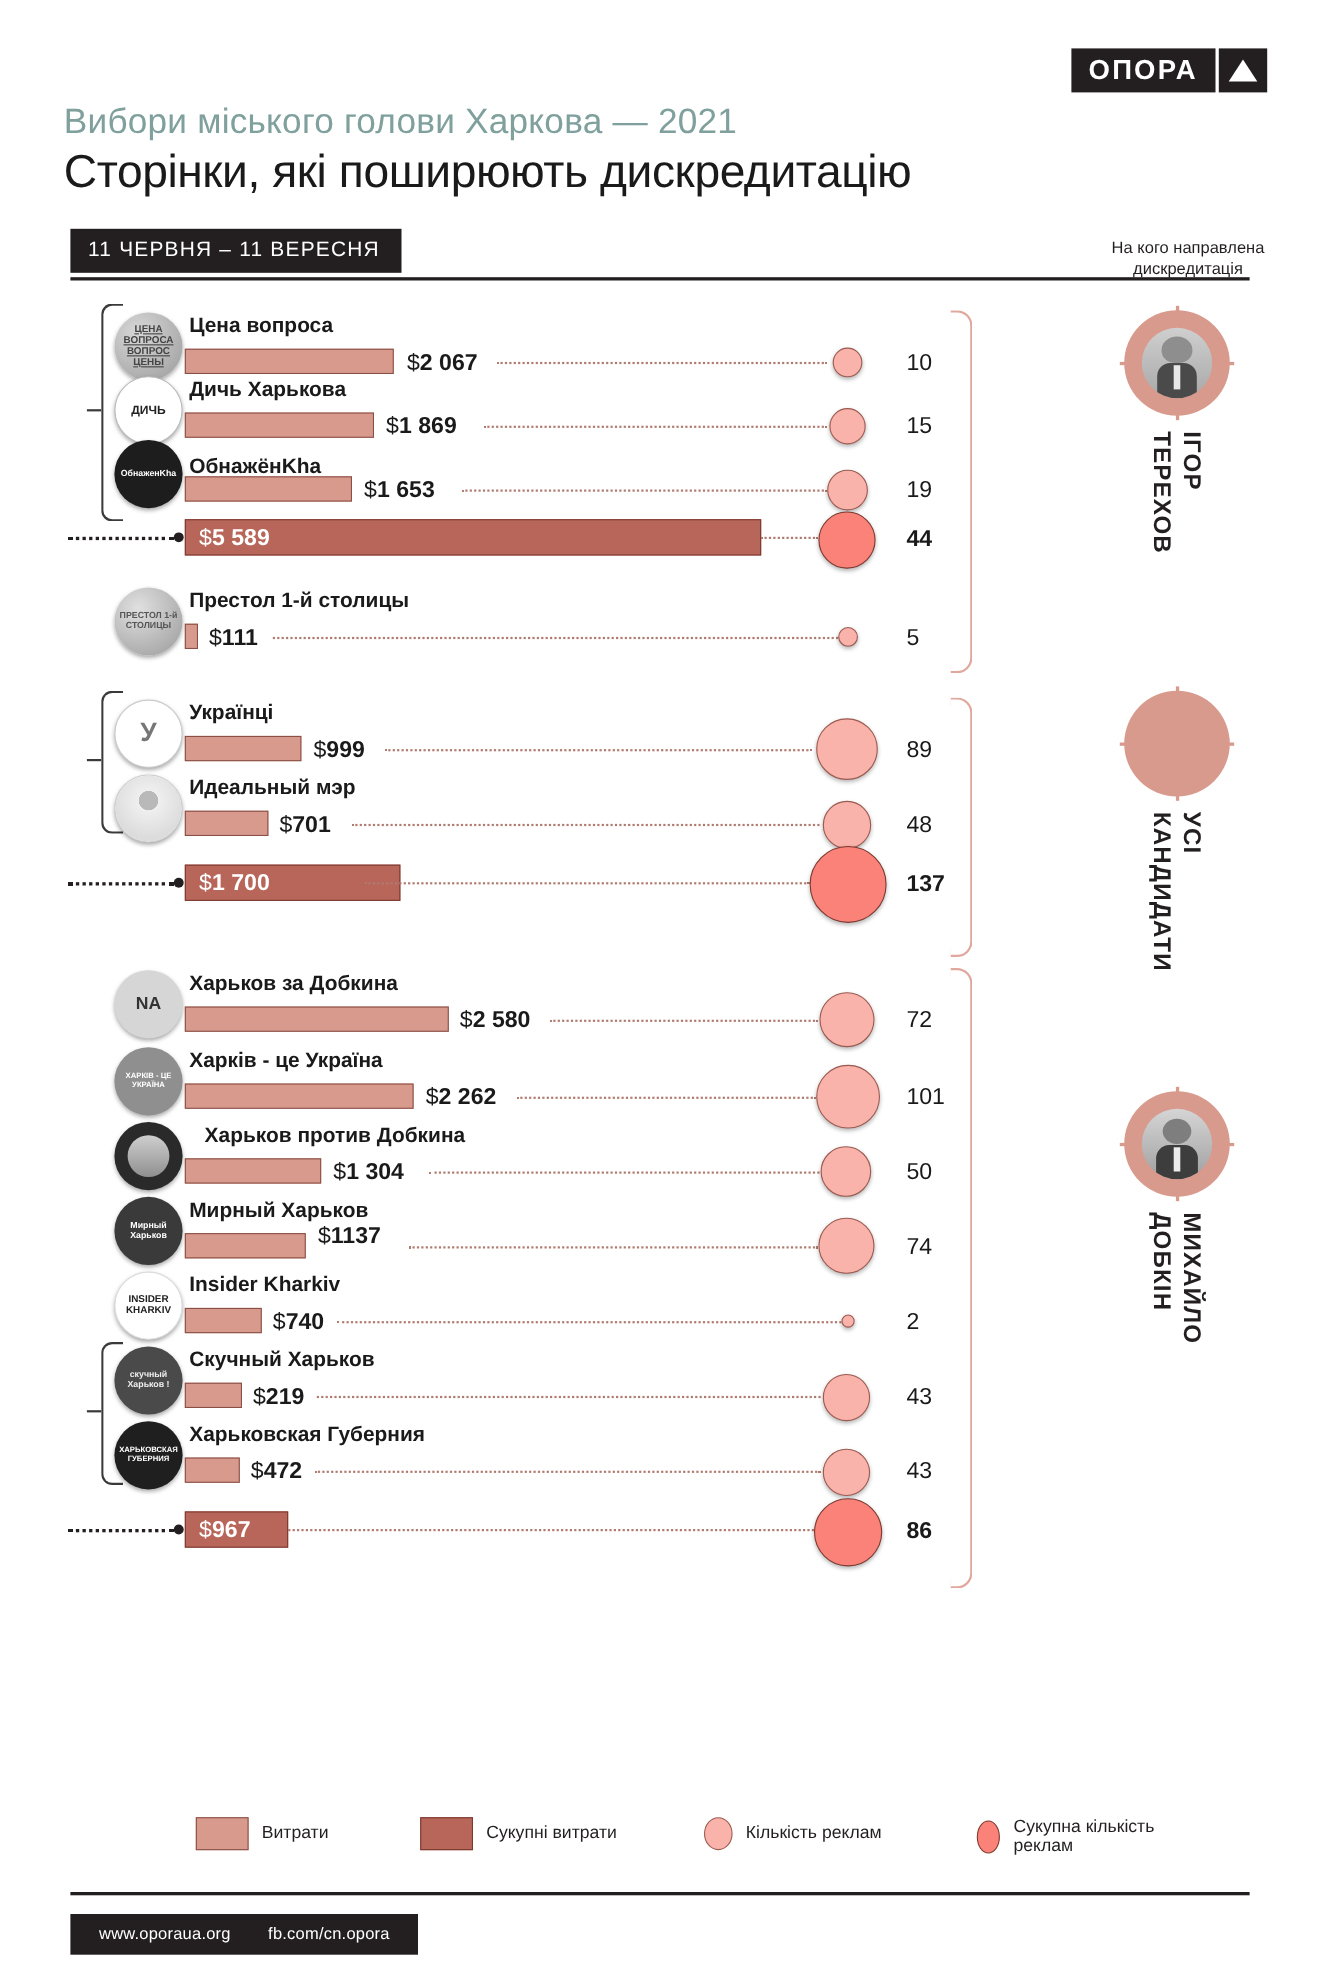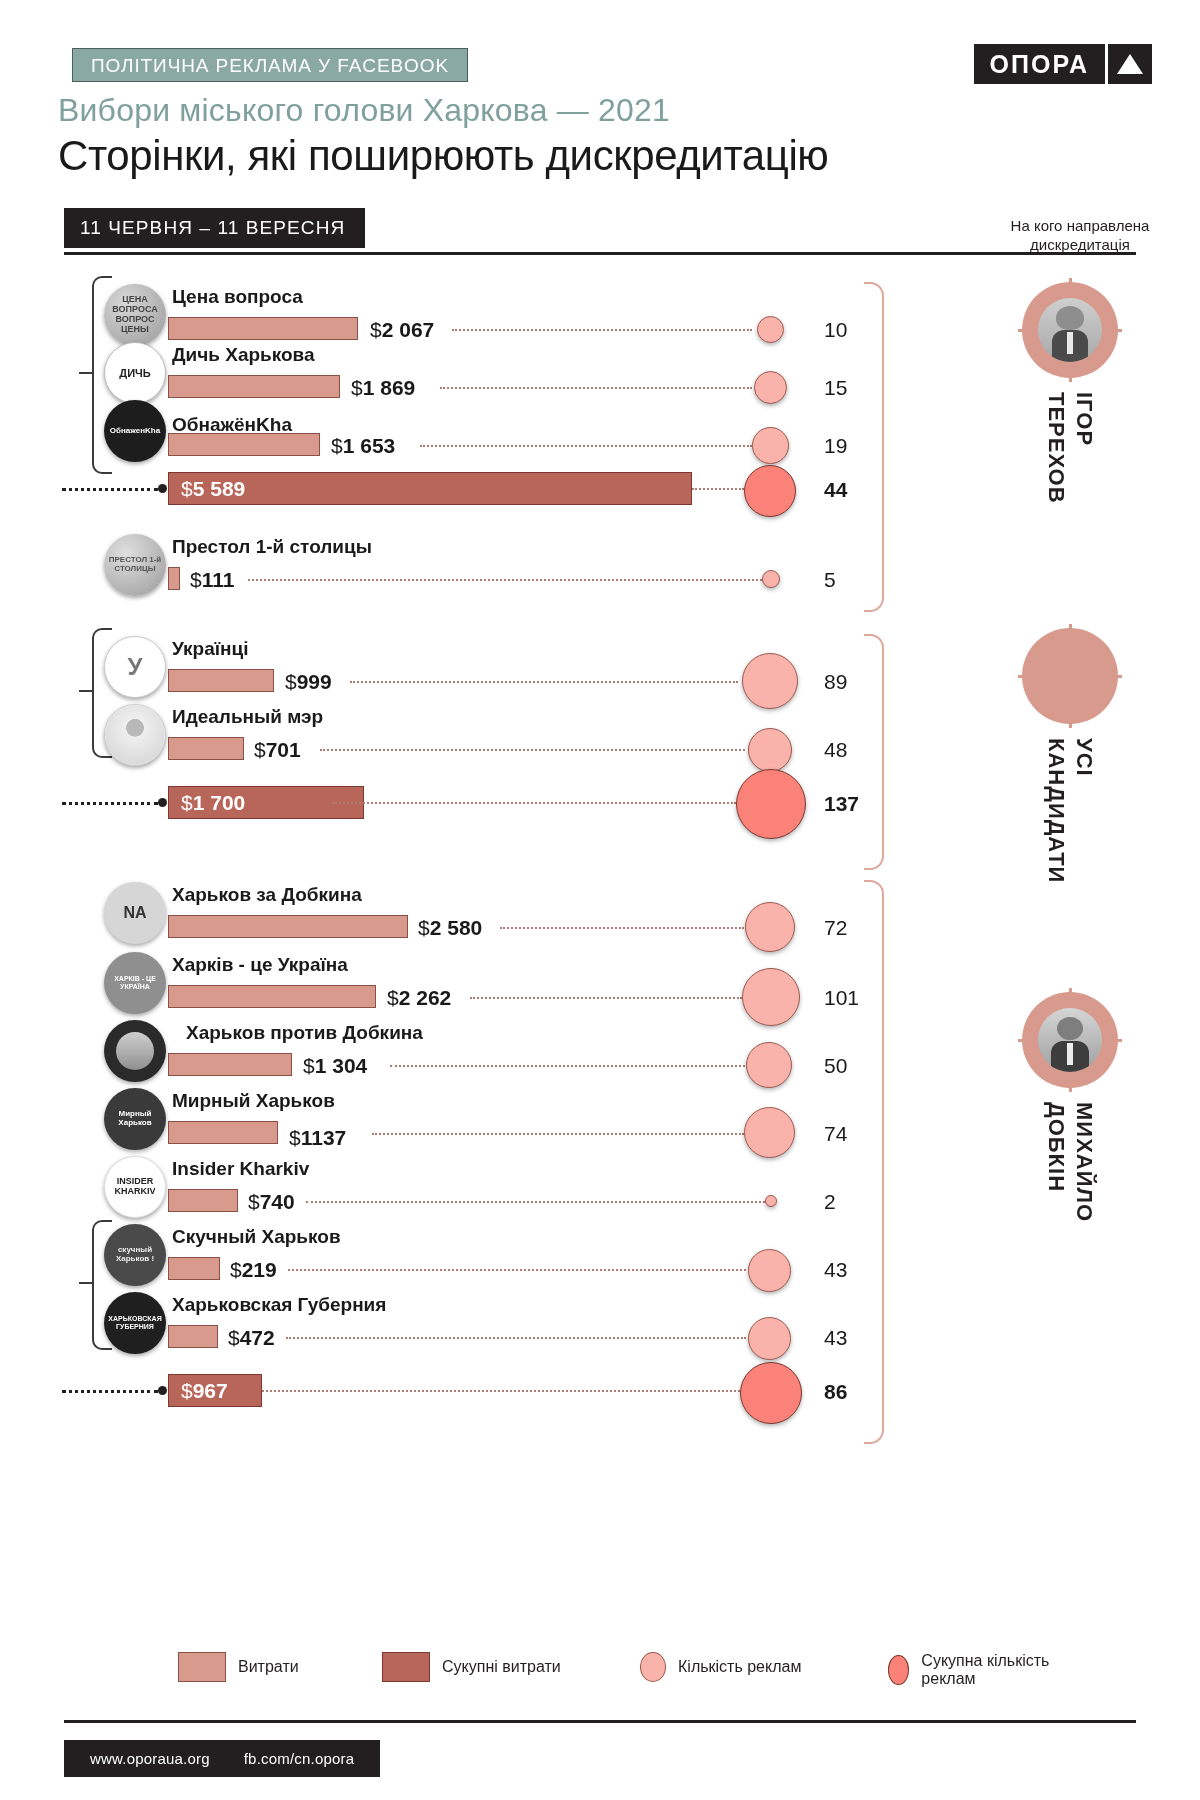--- a/index.html
+++ b/index.html
@@ -158,42 +158,41 @@
   }
 
   
   .av-txt{position:relative;z-index:2;}
 </style>
 </head>
 <body>
 
 <div class="page">
 
-  <div class="kicker">ПОЛІТИЧНА РЕКЛАМА У FACEBOOK</div>
 
   <div class="logo">
     <div class="logo-word">ОПОРА</div>
     <div class="logo-tri">
         <i></i>
       </div>
   </div>
 
   <div class="subtitle">Вибори міського голови Харкова — 2021</div>
   <div class="title">Сторінки, які поширюють дискредитацію</div>
   <div class="daterange">11 ЧЕРВНЯ – 11 ВЕРЕСНЯ</div>
   <div class="hdr-rule"></div>
   <div class="target-note">На кого направлена дискредитація</div>
 
   <div class="chart">
 
     <div class="brace" style="left:92px;top:14px;width:18px;height:194px;"></div>
     <div class="brace-nub" style="left:79px;top:110px;"></div>
 
     <div class="row" style="top:22px;">
-      <div class="avatar" style="left:104px;top:0;background:radial-gradient(circle at 35% 30%, #d8d8d8, #9a9a9a);color:#444;">
+      <div class="avatar" style="left:104px;top:0;background:radial-gradient(circle at 35% 30%, #d8d8d8, #9a9a9a);color:#444;text-decoration:underline;">
         <span class="av-txt">ЦЕНА ВОПРОСА ВОПРОС ЦЕНЫ</span>
       </div>
       <div class="pagename" style="left:172px;top:2px;">Цена вопроса</div>
       <div class="bar" style="left:168px;top:33px;width:190px;"></div>
       <div class="val" style="left:370px;top:34px;">
         <span class="d">$</span><span>2 067</span>
       </div>
       <div class="leader" style="left:452px;top:45px;width:300px;"></div>
       <div class="circle" style="left:757px;top:32px;width:27px;height:27px;"></div>
       <div class="count" style="left:824px;top:34px;">10</div>
@@ -373,21 +372,21 @@
       <div class="circle" style="left:746px;top:22px;width:46px;height:46px;"></div>
       <div class="count" style="left:824px;top:34px;">50</div>
     </div>
 
     <div class="row" style="top:826px;">
       <div class="avatar" style="left:104px;top:0;background:#3a3a3a;color:#fff;font-size:8px;font-weight:bold;">
         <span class="av-txt">Мирный Харьков</span>
       </div>
       <div class="pagename" style="left:172px;top:2px;">Мирный Харьков</div>
       <div class="bar" style="left:168px;top:33px;width:110px;"></div>
-      <div class="val" style="left:289px;top:38px;">
+      <div class="val" style="left:289px;top:24px;">
         <span class="d">$</span><span>1137</span>
       </div>
       <div class="leader" style="left:372px;top:45px;width:372px;"></div>
       <div class="circle" style="left:744px;top:19px;width:51px;height:51px;"></div>
       <div class="count" style="left:824px;top:34px;">74</div>
     </div>
 
     <div class="row" style="top:894px;">
       <div class="avatar" style="left:104px;top:0;background:#fff;border:1px solid #ddd;color:#222;font-size:9px;font-weight:bold;">
         <span class="av-txt">INSIDER KHARKIV</span>

